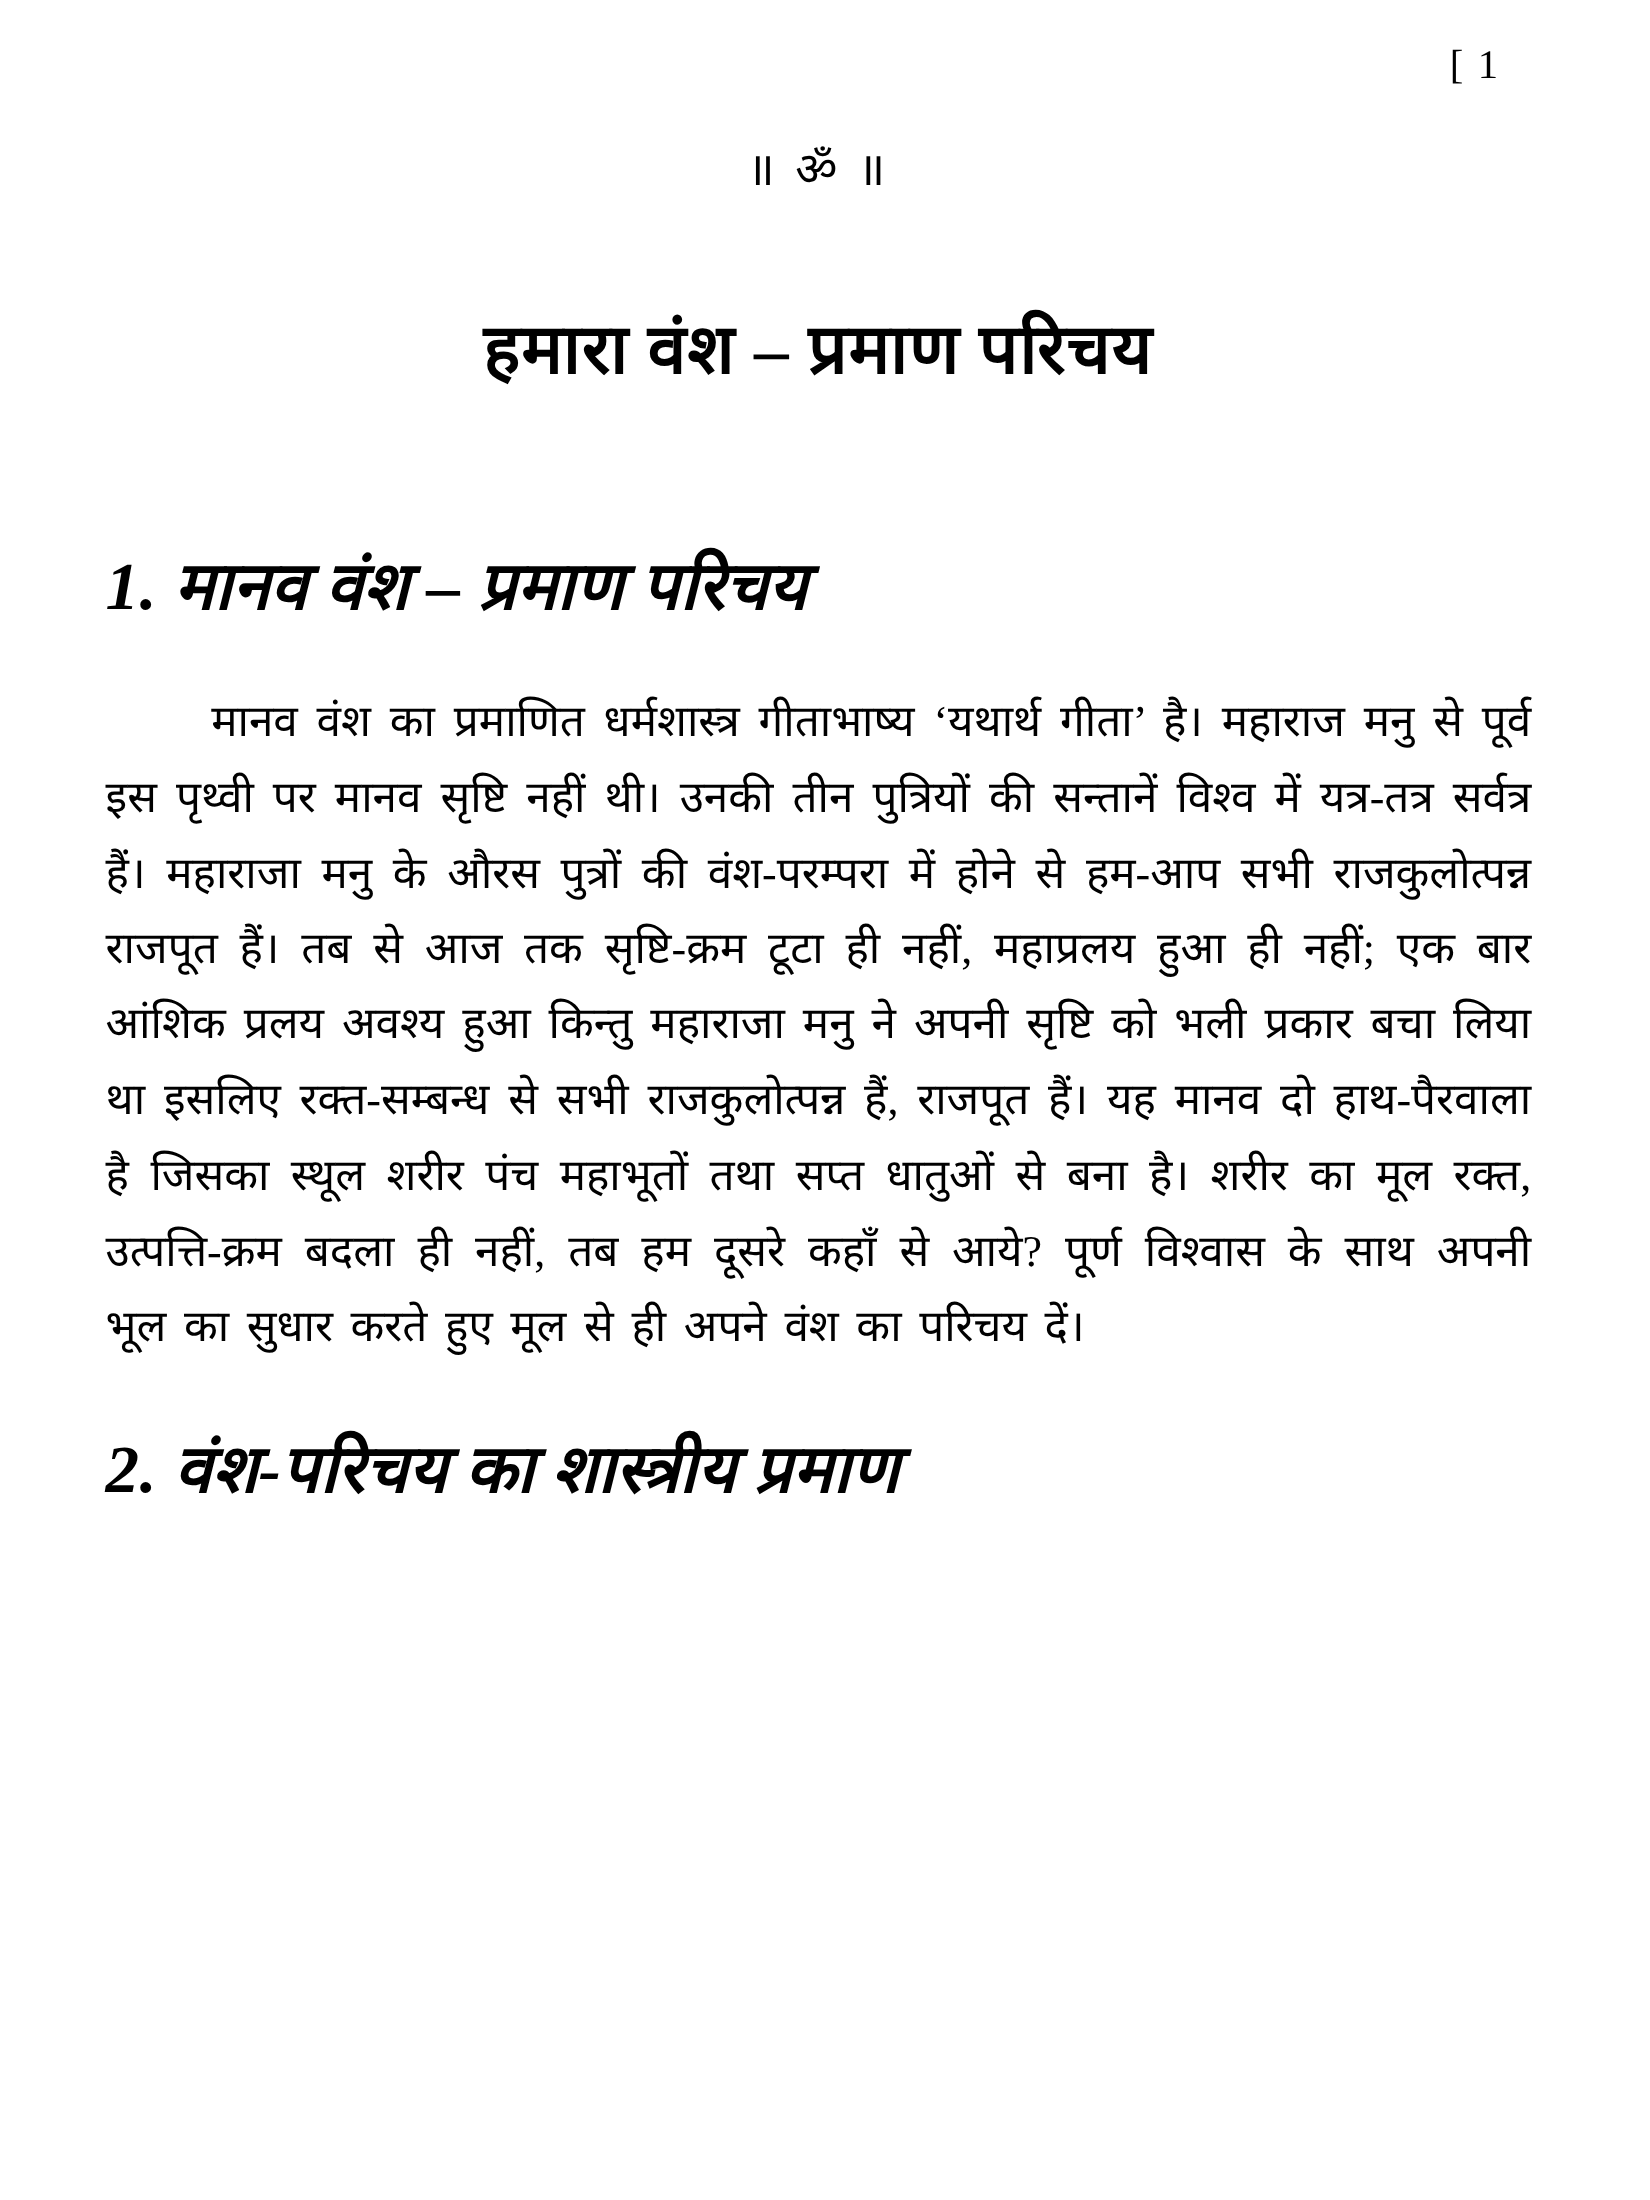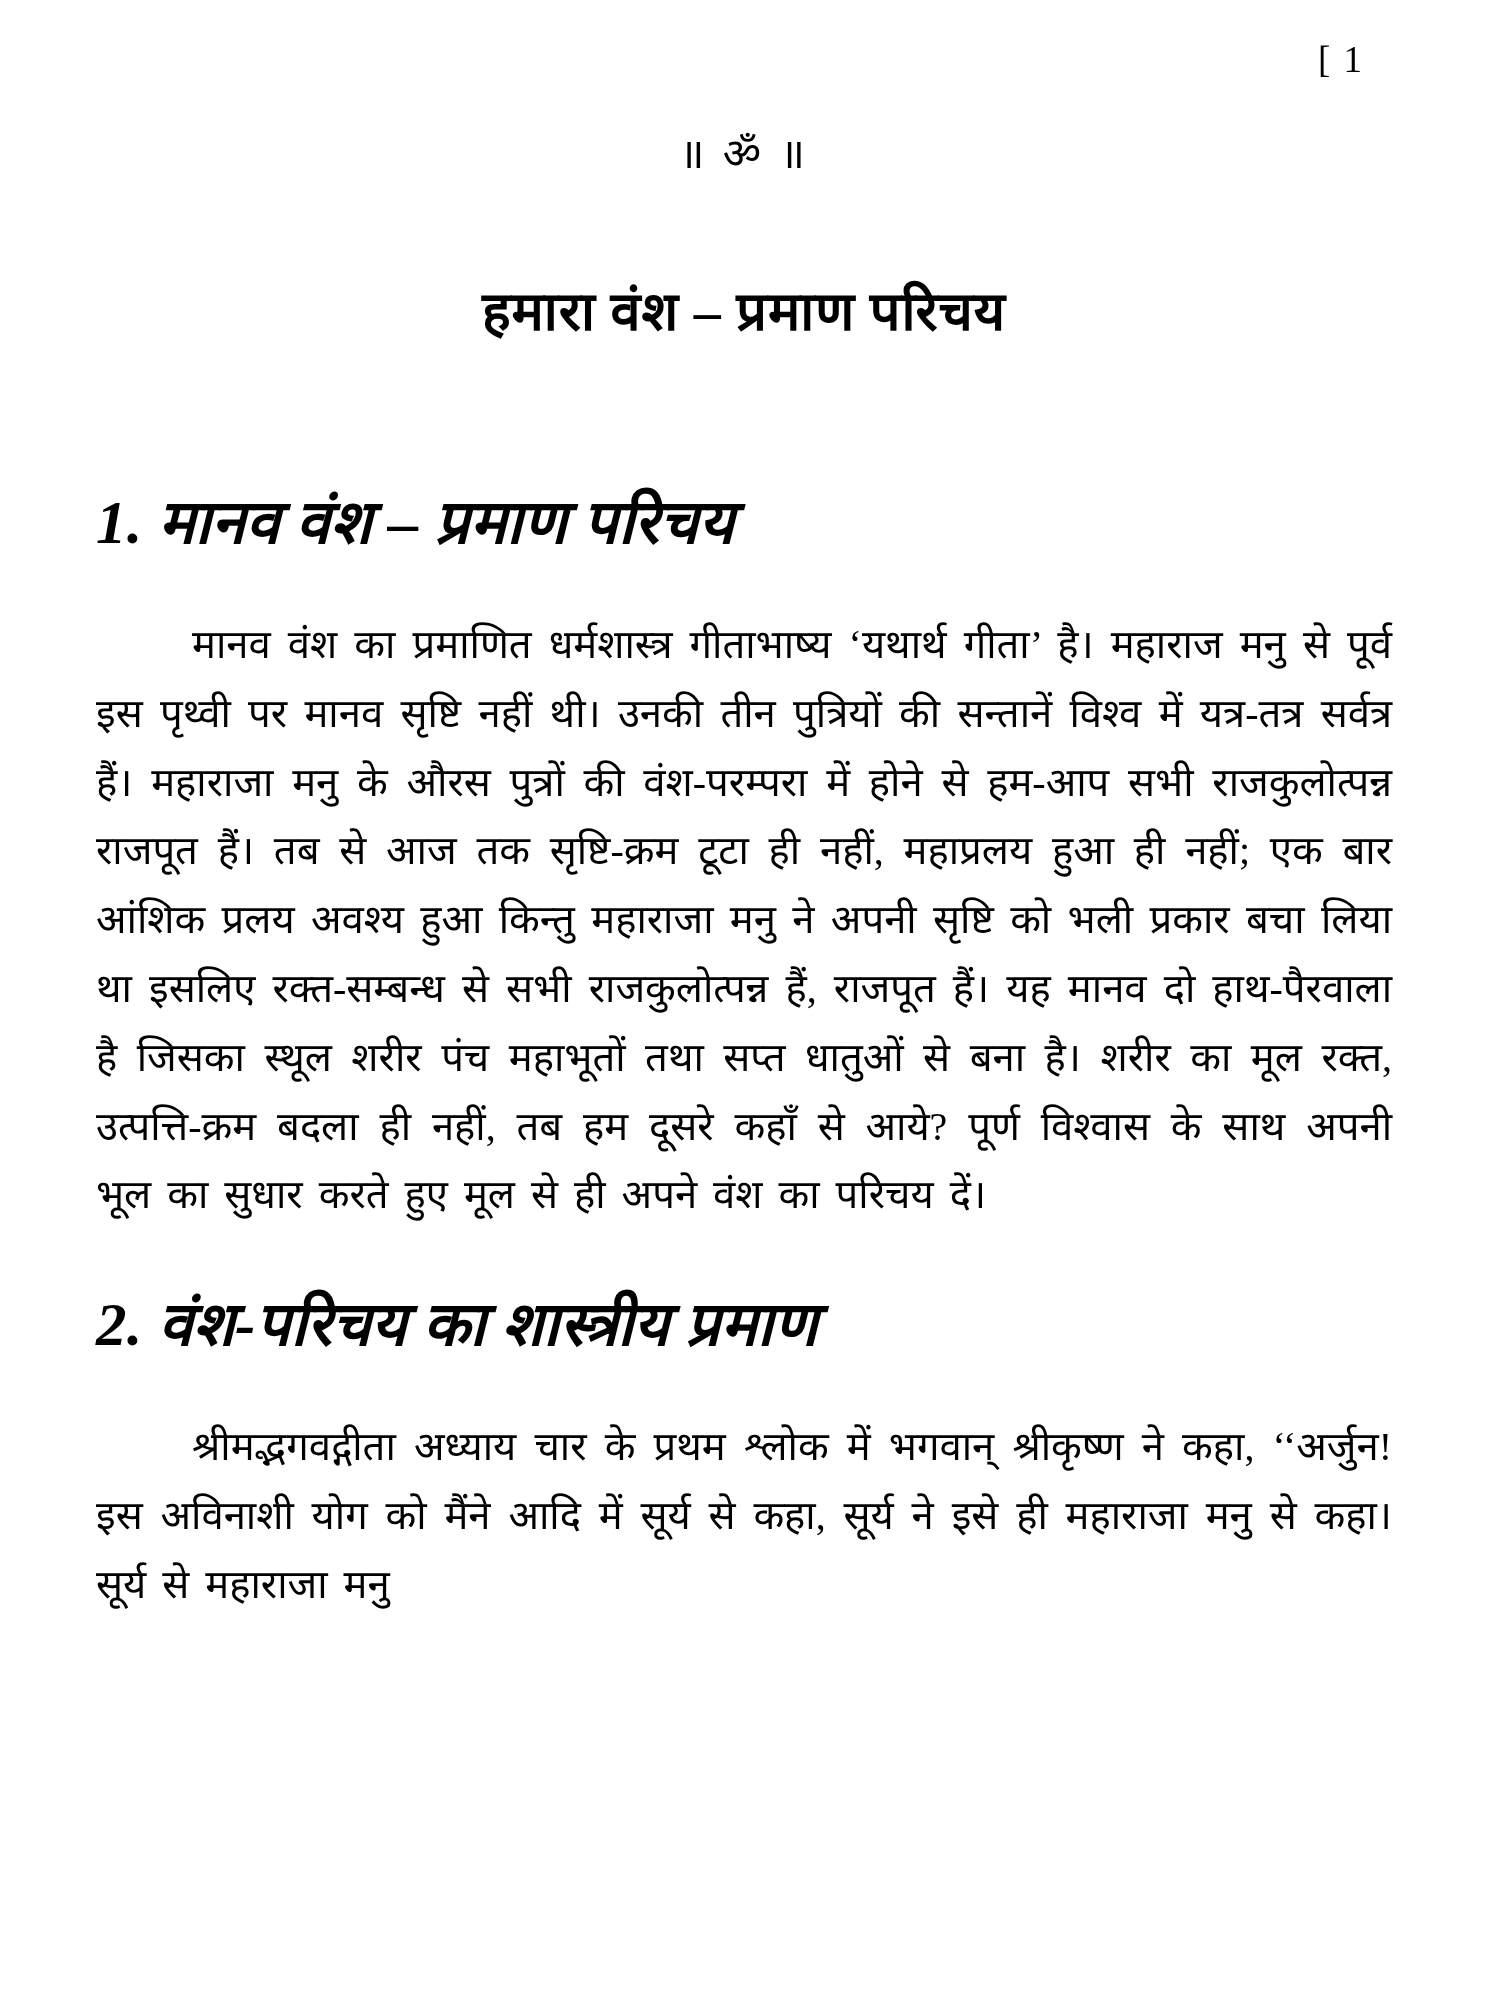--- a/index.html
+++ b/index.html
@@ -31,21 +31,21 @@
 
   .invocation {
     text-align: center;
     font-size: 42px;
     margin-top: 42px;
     letter-spacing: 4px;
   }
 
   .title {
     text-align: center;
-    font-size: 54px;
+    font-size: 63px;
     font-weight: bold;
     margin-top: 92px;
     letter-spacing: 1px;
   }
 
   .section-heading {
     font-size: 61px;
     font-weight: bold;
     letter-spacing: 0.5px;
     font-style: italic;
@@ -79,16 +79,15 @@
 
   <h1 class="title">हमारा वंश – प्रमाण परिचय</h1>
 
   <section>
     <h2 class="section-heading first">1. मानव वंश – प्रमाण परिचय</h2>
     <p class="body-paragraph">मानव वंश का प्रमाणित धर्मशास्त्र गीताभाष्य ‘यथार्थ गीता’ है। महाराज मनु से पूर्व इस पृथ्वी पर मानव सृष्टि नहीं थी। उनकी तीन पुत्रियों की सन्तानें विश्व में यत्र-तत्र सर्वत्र हैं। महाराजा मनु के औरस पुत्रों की वंश-परम्परा में होने से हम-आप सभी राजकुलोत्पन्न राजपूत हैं। तब से आज तक सृष्टि-क्रम टूटा ही नहीं, महाप्रलय हुआ ही नहीं; एक बार आंशिक प्रलय अवश्य हुआ किन्तु महाराजा मनु ने अपनी सृष्टि को भली प्रकार बचा लिया था इसलिए रक्त-सम्बन्ध से सभी राजकुलोत्पन्न हैं, राजपूत हैं। यह मानव दो हाथ-पैरवाला है जिसका स्थूल शरीर पंच महाभूतों तथा सप्त धातुओं से बना है। शरीर का मूल रक्त, उत्पत्ति-क्रम बदला ही नहीं, तब हम दूसरे कहाँ से आये? पूर्ण विश्वास के साथ अपनी भूल का सुधार करते हुए मूल से ही अपने वंश का परिचय दें।</p>
   </section>
 
   <section>
     <h2 class="section-heading second">2. वंश-परिचय का शास्त्रीय प्रमाण</h2>
-    <p class="body-paragraph">श्रीमद्भगवद्गीता अध्याय चार के प्रथम श्लोक में भगवान् श्रीकृष्ण ने कहा, ‘‘अर्जुन! इस अविनाशी योग को मैंने आदि में सूर्य से कहा, सूर्य ने इसे ही महाराजा मनु से कहा। सूर्य से महाराजा मनु</p>
   </section>
 
 </div>
 
 </body></html>

